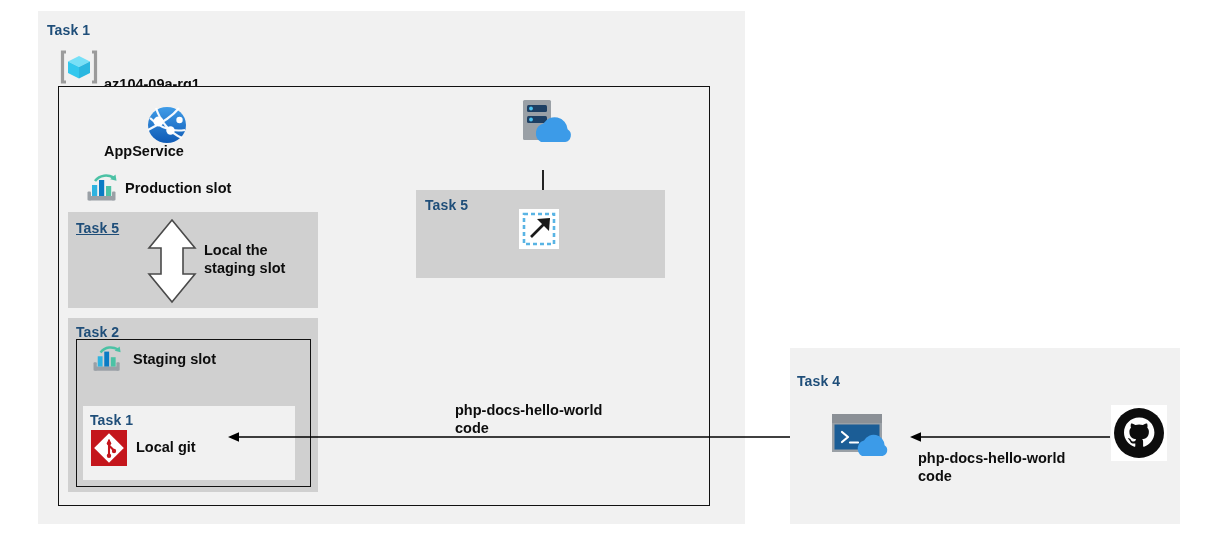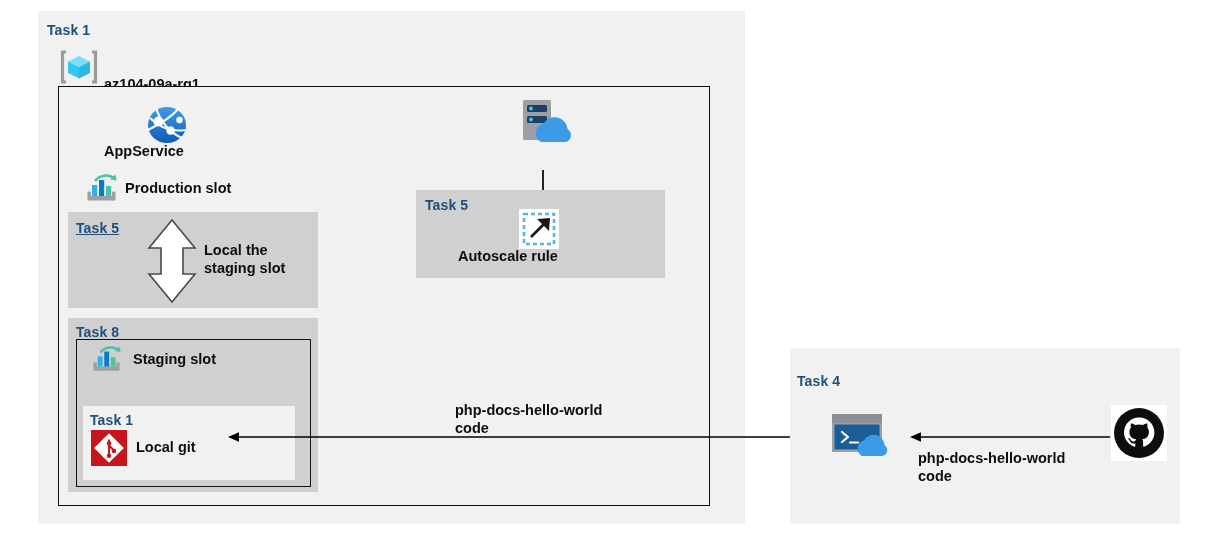--- a/index.html
+++ b/index.html
@@ -99,21 +99,21 @@
 
   <div class="icon" style="left:145px;top:218px;width:54px;height:86px;">
     <svg width="54" height="86" viewBox="0 0 54 86">
       <polygon points="27,2 50,30 38,30 38,56 50,56 27,84 4,56 16,56 16,30 4,30" fill="#ffffff" stroke="#4a4a4a" stroke-width="1.6" stroke-linejoin="miter"></polygon>
     </svg>
   </div>
   <div class="node-label wrap2" style="left:204px;top:242px;">Local the</div>
   <div class="node-label wrap2" style="left:204px;top:260px;">staging slot</div>
 
   <div class="box shade-mid" style="left:68px;top:318px;width:250px;height:174px;"></div>
-  <div class="task-label" style="left:76px;top:324px;">Task 8</div>
+  <div class="task-label" style="left:76px;top:324px;">Task 2</div>
 
   <div class="box" style="left:76px;top:339px;width:235px;height:148px;border:1.6px solid #111;background:transparent;"></div>
 
   <div class="icon" style="left:92px;top:346px;width:32px;height:28px;">
     <svg width="32" height="28" viewBox="0 0 34 30">
       <rect x="3" y="22" width="25" height="4.5" rx="1" fill="#9aa0a6"></rect>
       <rect x="1.5" y="17.5" width="3.5" height="9" rx="1" fill="#9aa0a6"></rect>
       <rect x="26" y="17.5" width="3.5" height="9" rx="1" fill="#9aa0a6"></rect>
       <rect x="6" y="11" width="5.2" height="11" fill="#2fb3e0"></rect>
       <rect x="13" y="6" width="5.2" height="16" fill="#0a7bc4"></rect>
@@ -166,21 +166,20 @@
   <div class="icon" style="left:519px;top:209px;width:40px;height:40px;">
     <svg width="40" height="40" viewBox="0 0 40 40">
       <rect x="0" y="0" width="40" height="40" fill="#ffffff"></rect>
       <g stroke="#59b4e4" stroke-width="2.6" fill="none" stroke-dasharray="4 3">
         <rect x="5" y="5" width="30" height="30"></rect>
       </g>
       <path d="M12 28 L28 12" stroke="#1a1a1a" stroke-width="2.6"></path>
       <polygon points="31,9 30,22 18,10" fill="#1a1a1a"></polygon>
     </svg>
   </div>
-  <div class="node-label center" style="left:458px;top:248px;width:164px;">Autoscale rule</div>
 
   <div class="node-label center" style="left:455px;top:402px;width:180px;">php-docs-hello-world</div>
   <div class="node-label center" style="left:455px;top:420px;width:180px;">code</div>
 
   <svg class="arrow" style="left:228px;top:430px;" width="596" height="14" viewBox="0 0 596 14">
     <line x1="9" y1="7" x2="596" y2="7" stroke="#000" stroke-width="1.7"></line>
     <polygon points="0,7 11,2.2 11,11.8" fill="#000"></polygon>
   </svg>
 
   <div class="box shade-light" style="left:790px;top:348px;width:390px;height:176px;"></div>

